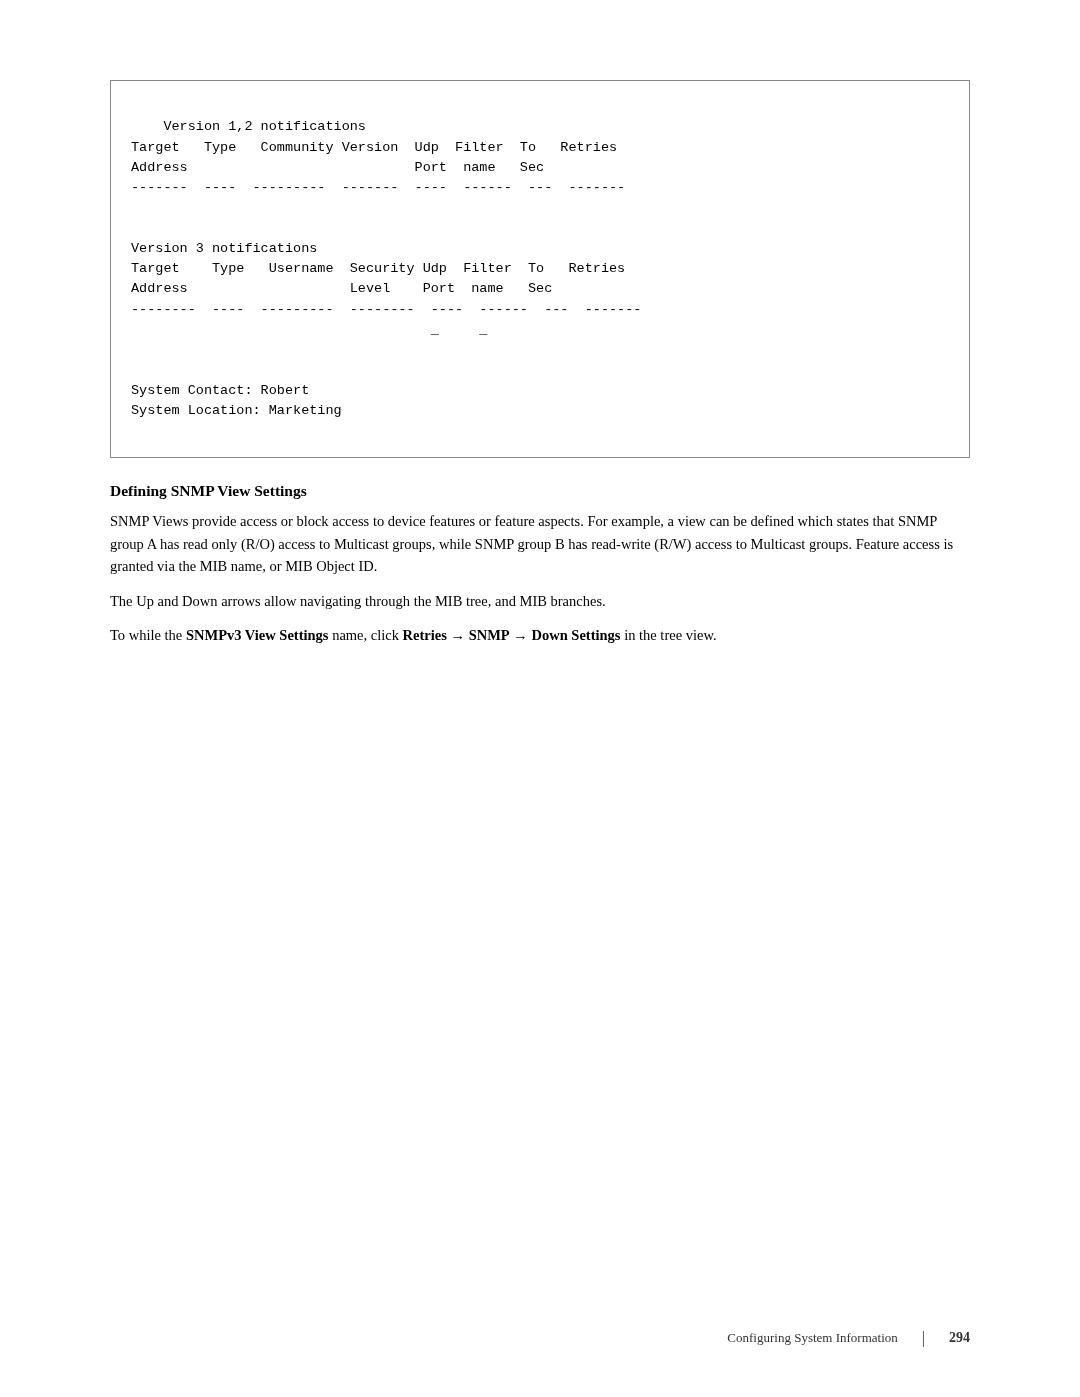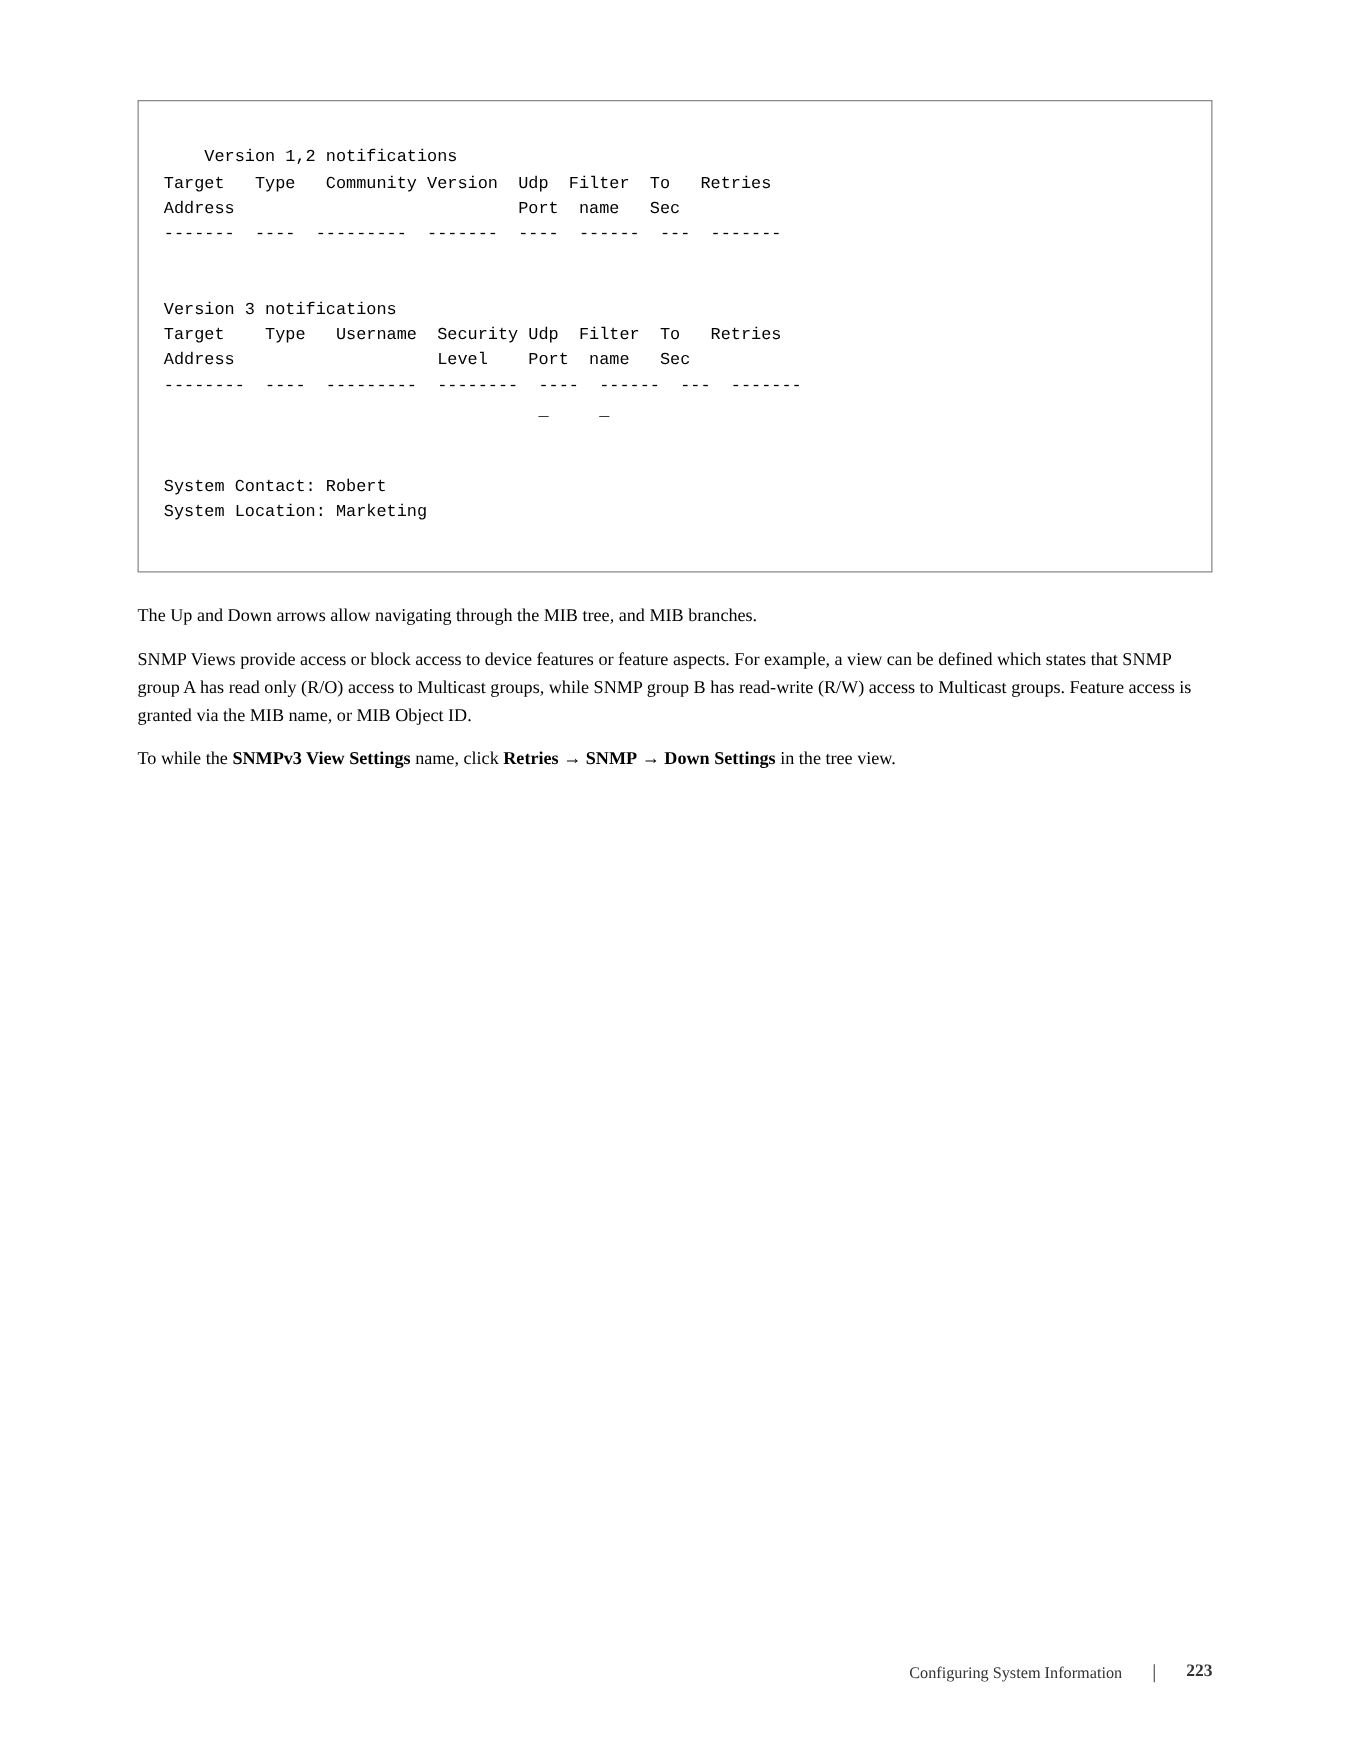--- a/index.html
+++ b/index.html
@@ -91,28 +91,29 @@
 Target    Type   Username  Security Udp  Filter  To   Retries
 Address                    Level    Port  name   Sec
 --------  ----  ---------  --------  ----  ------  ---  -------
                                      _     _
 
 
 System Contact: Robert
 System Location: Marketing</span>
   </div>
 
+  <h2 class="section-heading">Defining SNMP View Settings</h2>
+
+  <p class="body-text">SNMP Views provide access or block access to device features or feature aspects. For example, a view can be defined which states that SNMP group A has read only (R/O) access to Multicast groups, while SNMP group B has read-write (R/W) access to Multicast groups. Feature access is granted via the MIB name, or MIB Object ID.</p>
 
   <p class="body-text">The Up and Down arrows allow navigating through the MIB tree, and MIB branches.</p>
-
-  <p class="body-text">SNMP Views provide access or block access to device features or feature aspects. For example, a view can be defined which states that SNMP group A has read only (R/O) access to Multicast groups, while SNMP group B has read-write (R/W) access to Multicast groups. Feature access is granted via the MIB name, or MIB Object ID.</p>
 
   <p class="body-text">
     <span>To while the </span><span class="body-text-bold">SNMPv3 View Settings</span><span> name, click </span><span class="body-text-bold">Retries</span><span> → </span><span class="body-text-bold">SNMP</span><span> → </span><span class="body-text-bold">Down Settings</span><span> in the tree view.</span>
   </p>
 
   <div class="footer">
     <span>Configuring System Information</span>
     <span class="footer-divider">|</span>
-    <span class="footer-page">223</span>
+    <span class="footer-page">294</span>
   </div>
 
 </div>
 
 </body></html>

